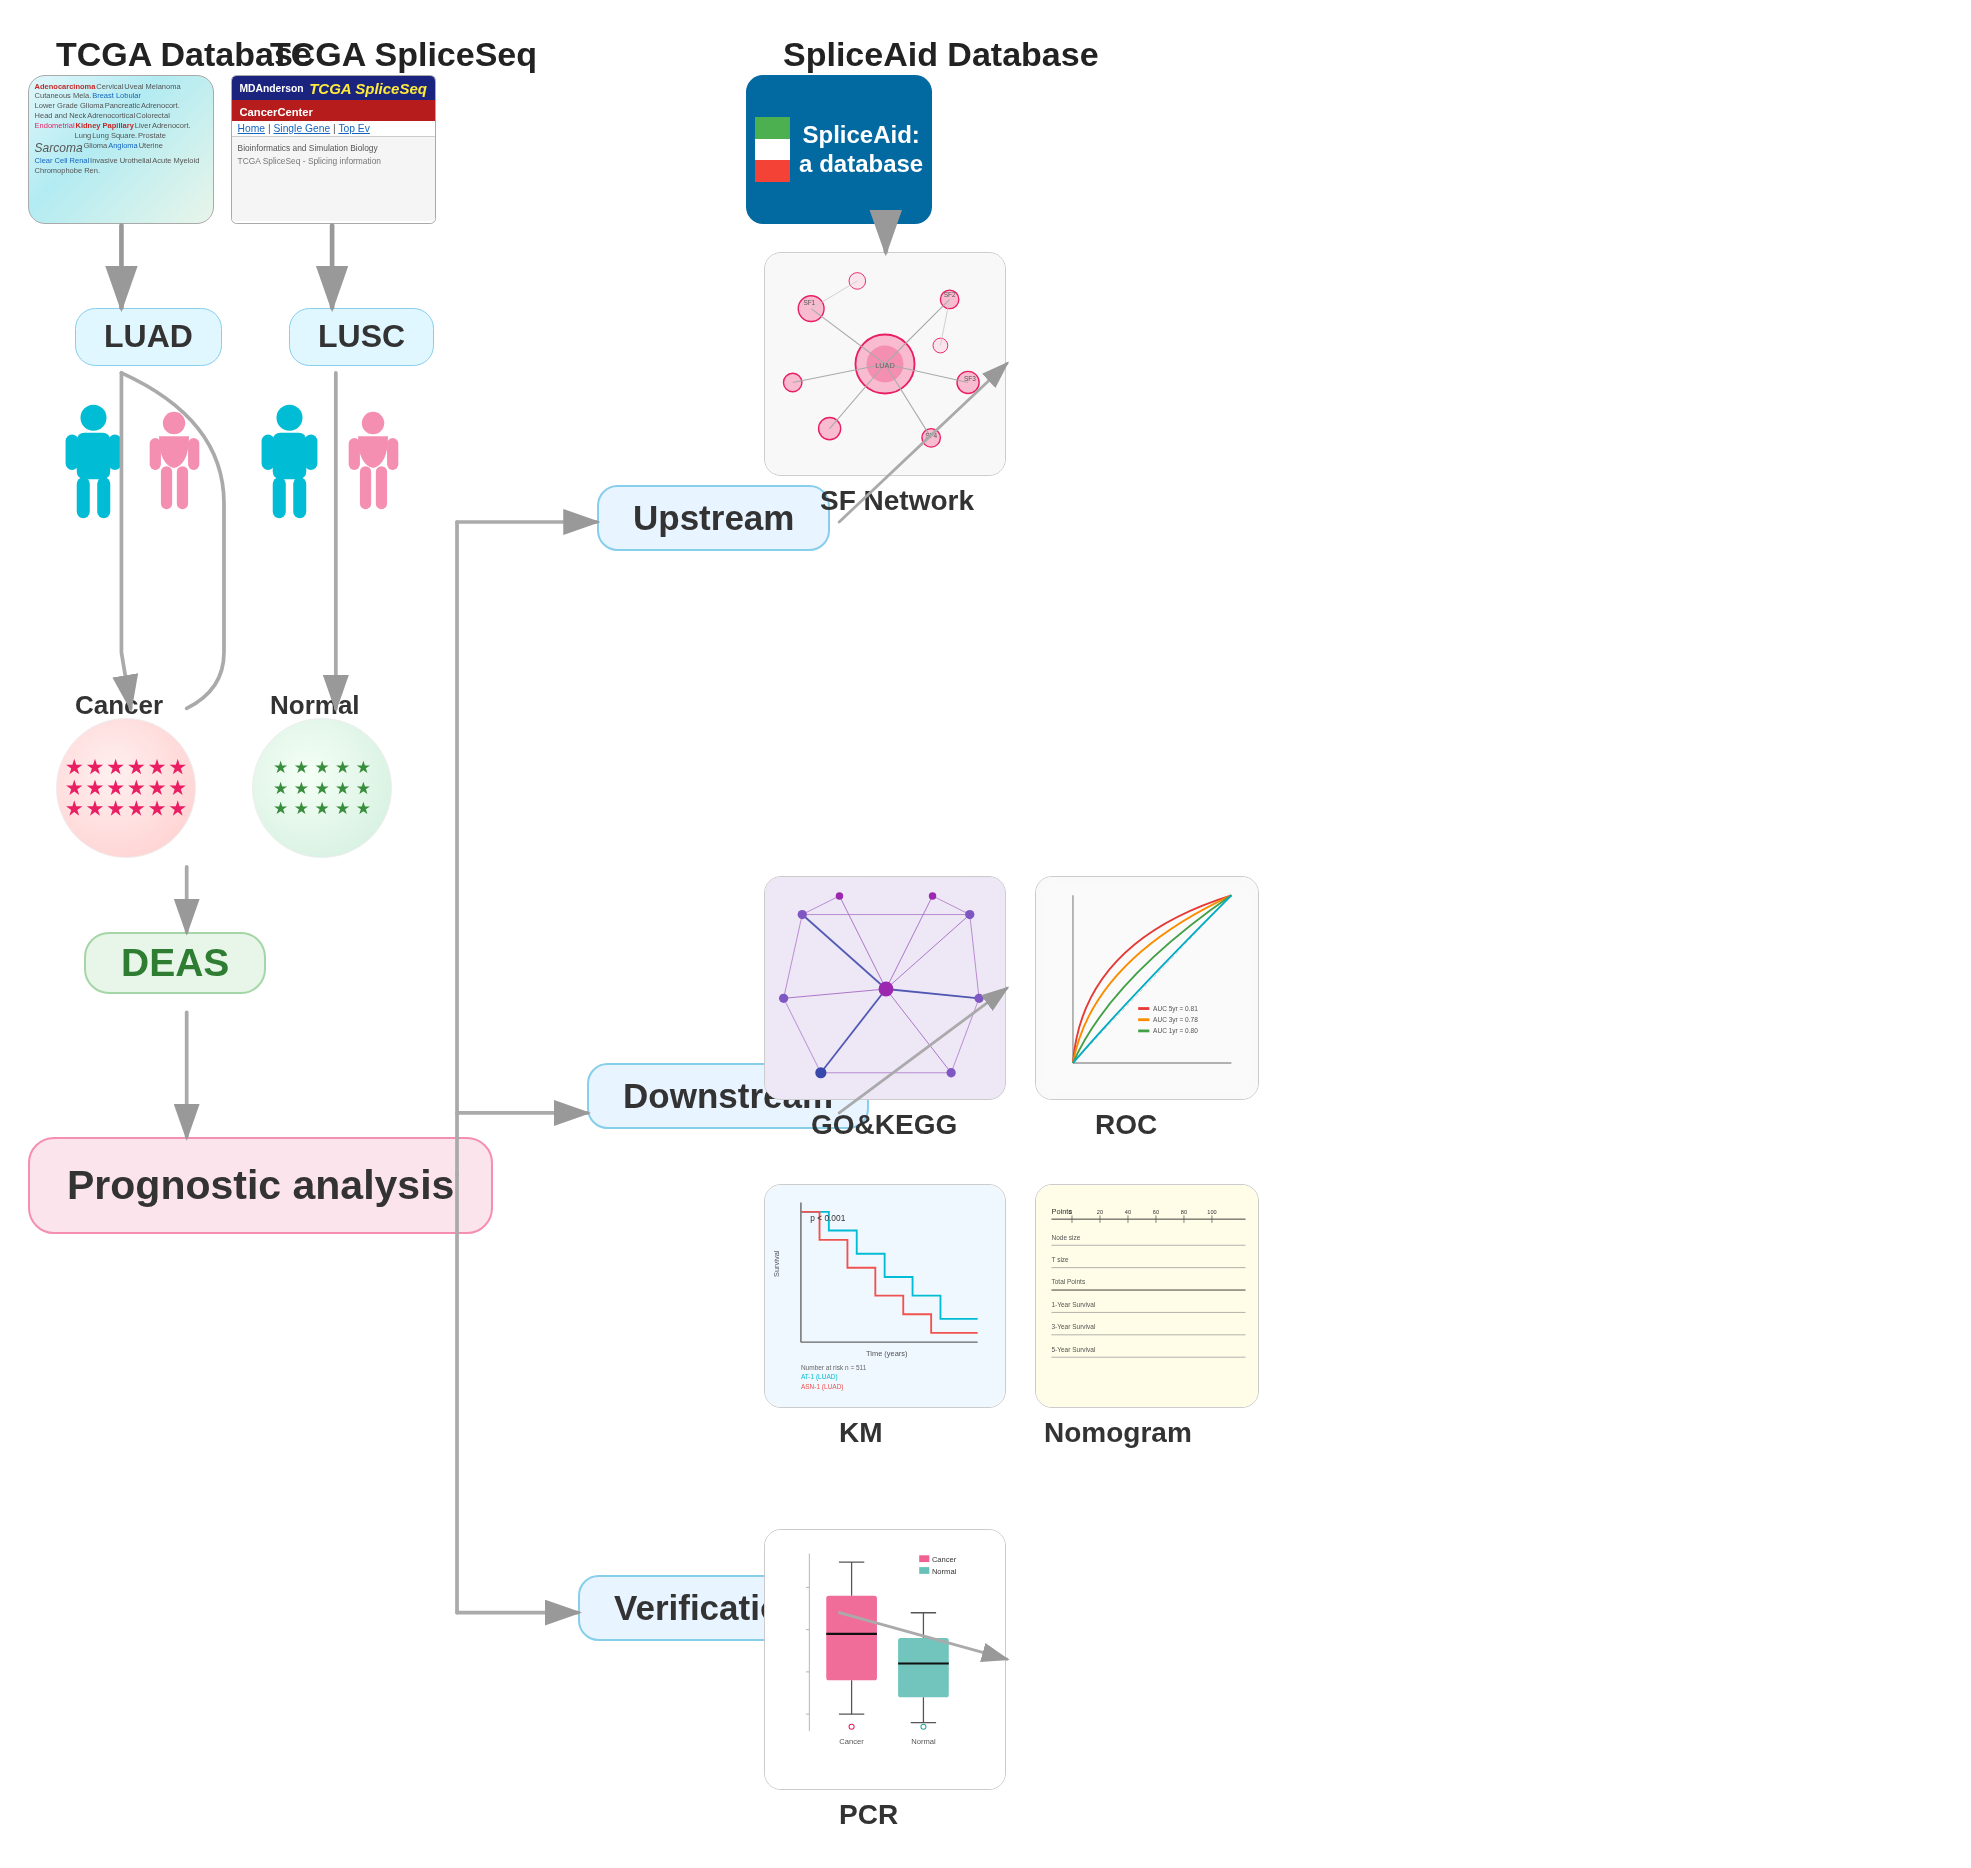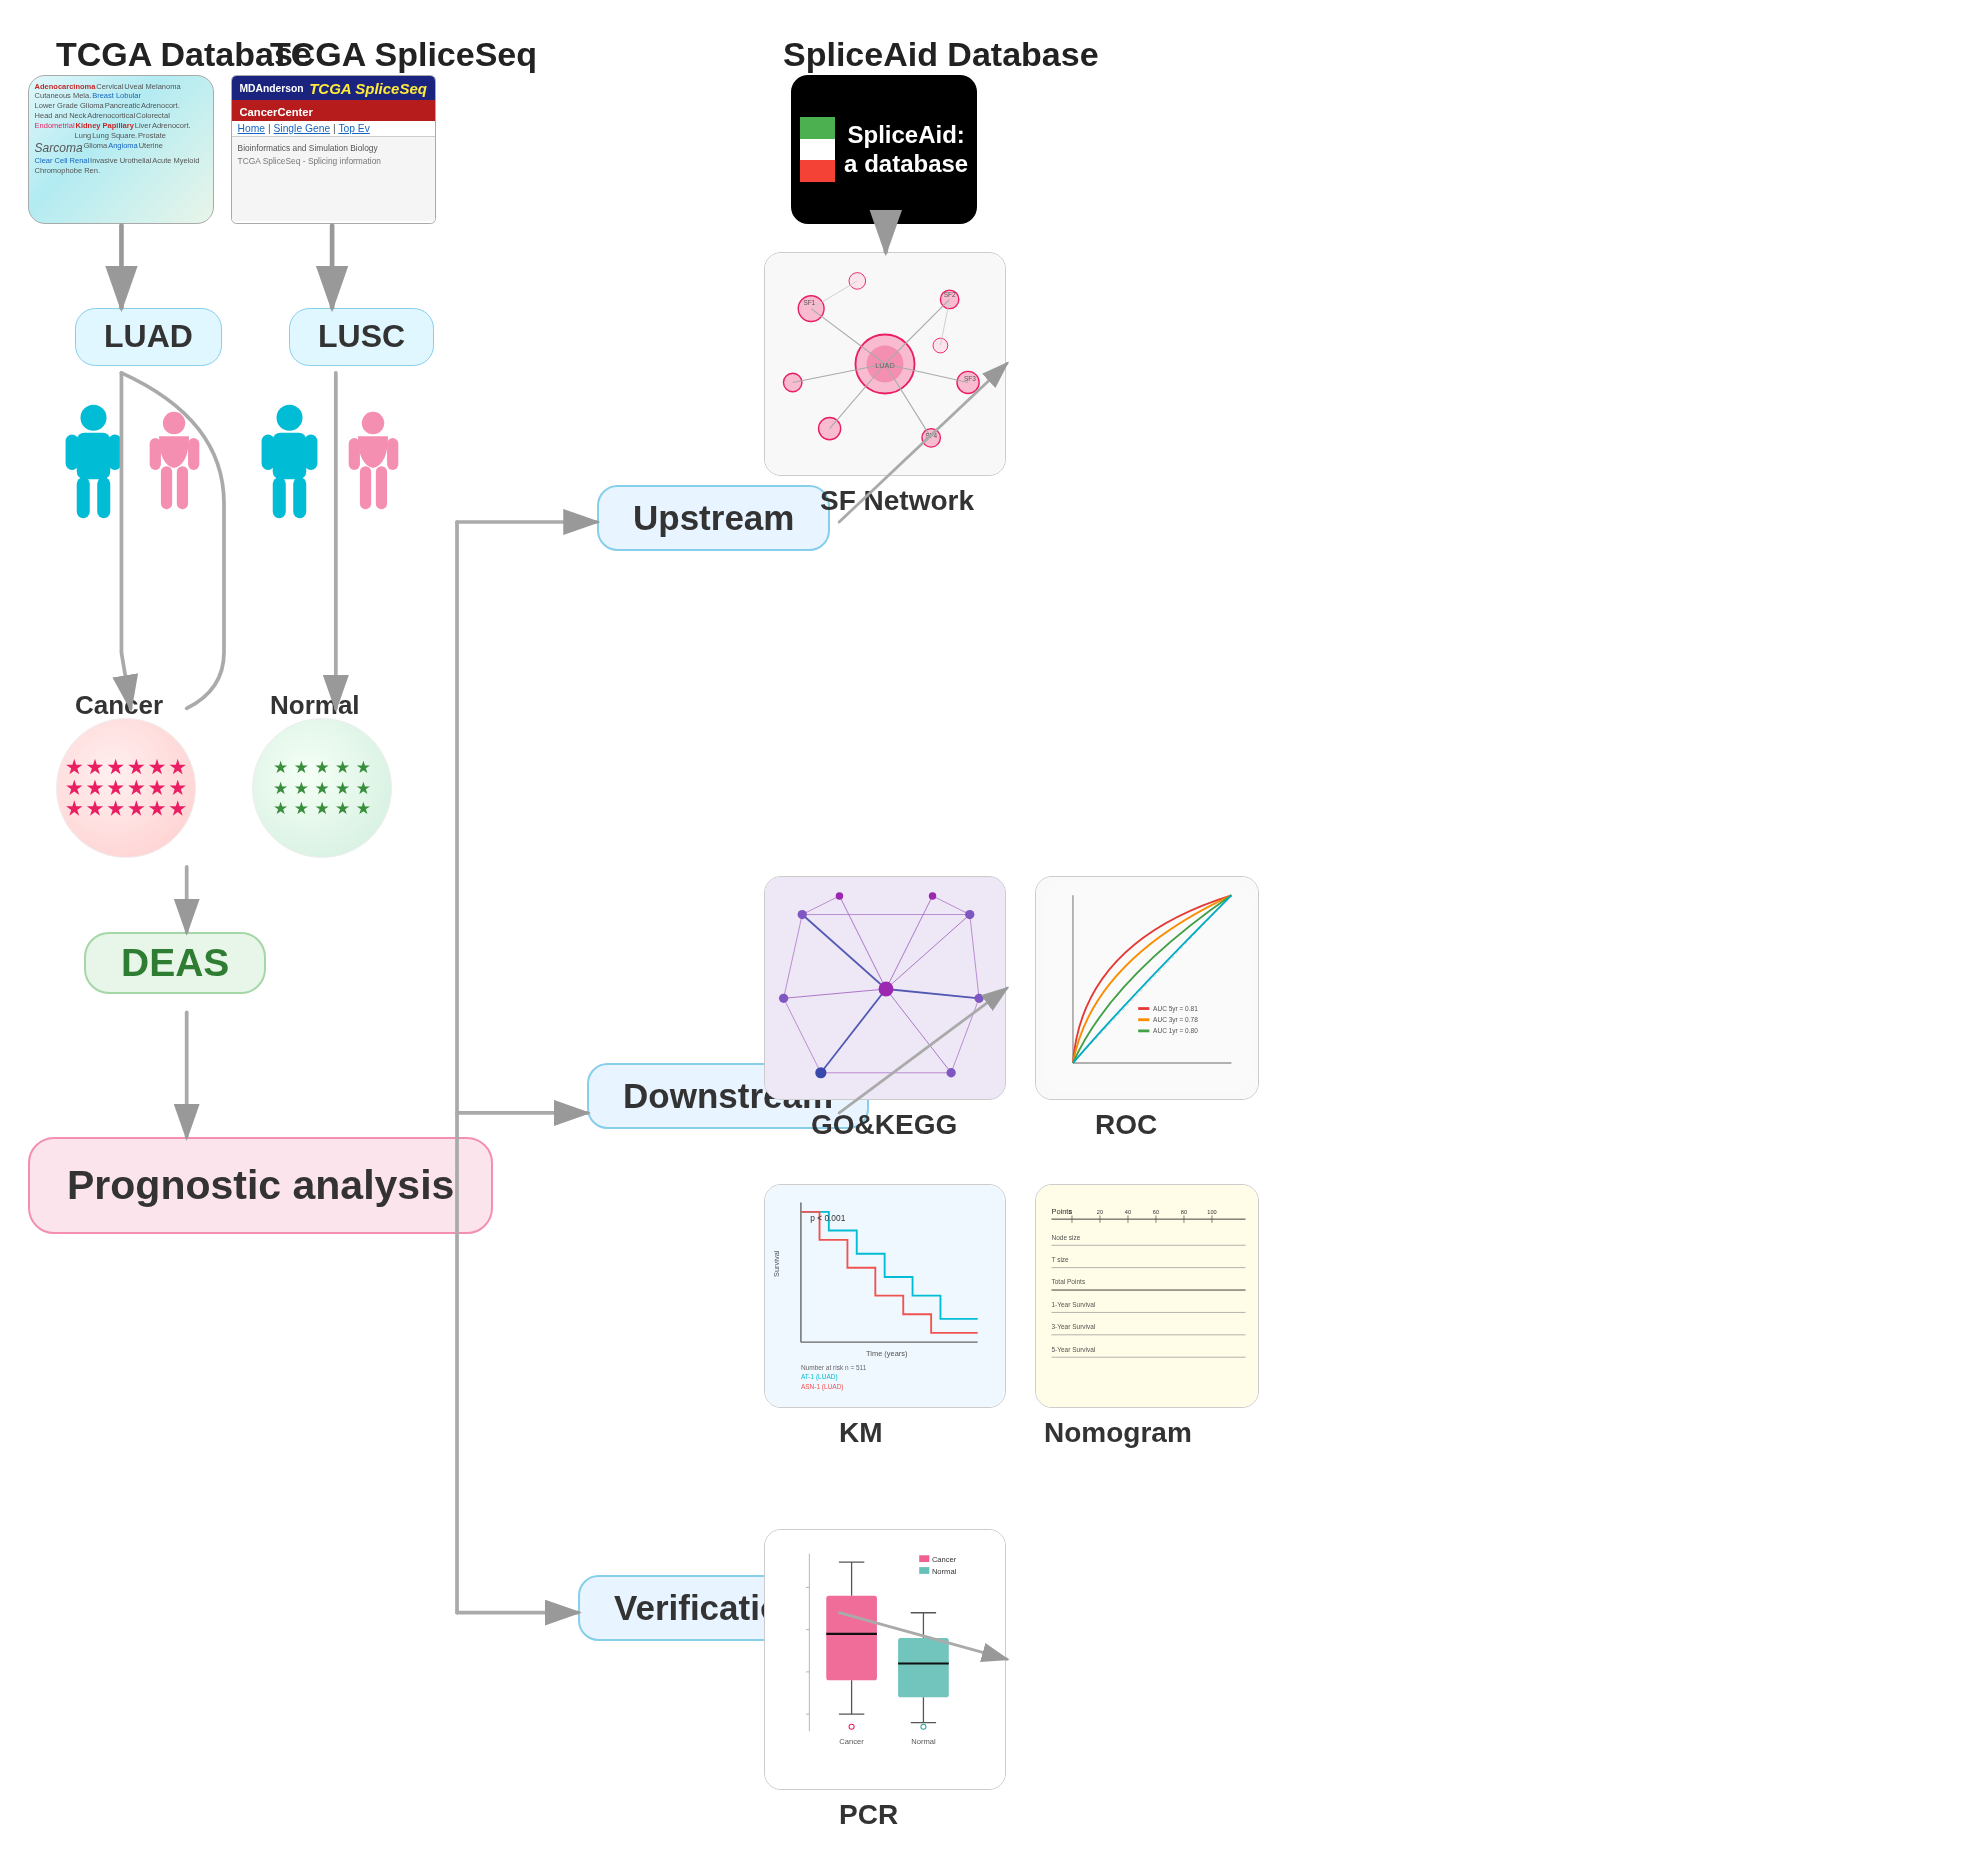--- a/index.html
+++ b/index.html
@@ -87,27 +87,26 @@
       background: #fff;
     }
 
     
     .spliceaid-box {
       position: absolute;
       top: 75px; left: 746px;
       width: 186px;
       height: 149px;
       border-radius: 17px;
-      background: #000000;
+      background: #0369a1;
       display: flex;
       align-items: center;
       justify-content: center;
       flex-direction: row;
       overflow: hidden;
-      margin-left: 45px;
     }
     .spliceaid-flag {
       display: flex;
       flex-direction: column;
       width: 35px;
       height: 65px;
       margin-right: 9.3px;
     }
     .spliceaid-flag-green {
       background: #4caf50;

